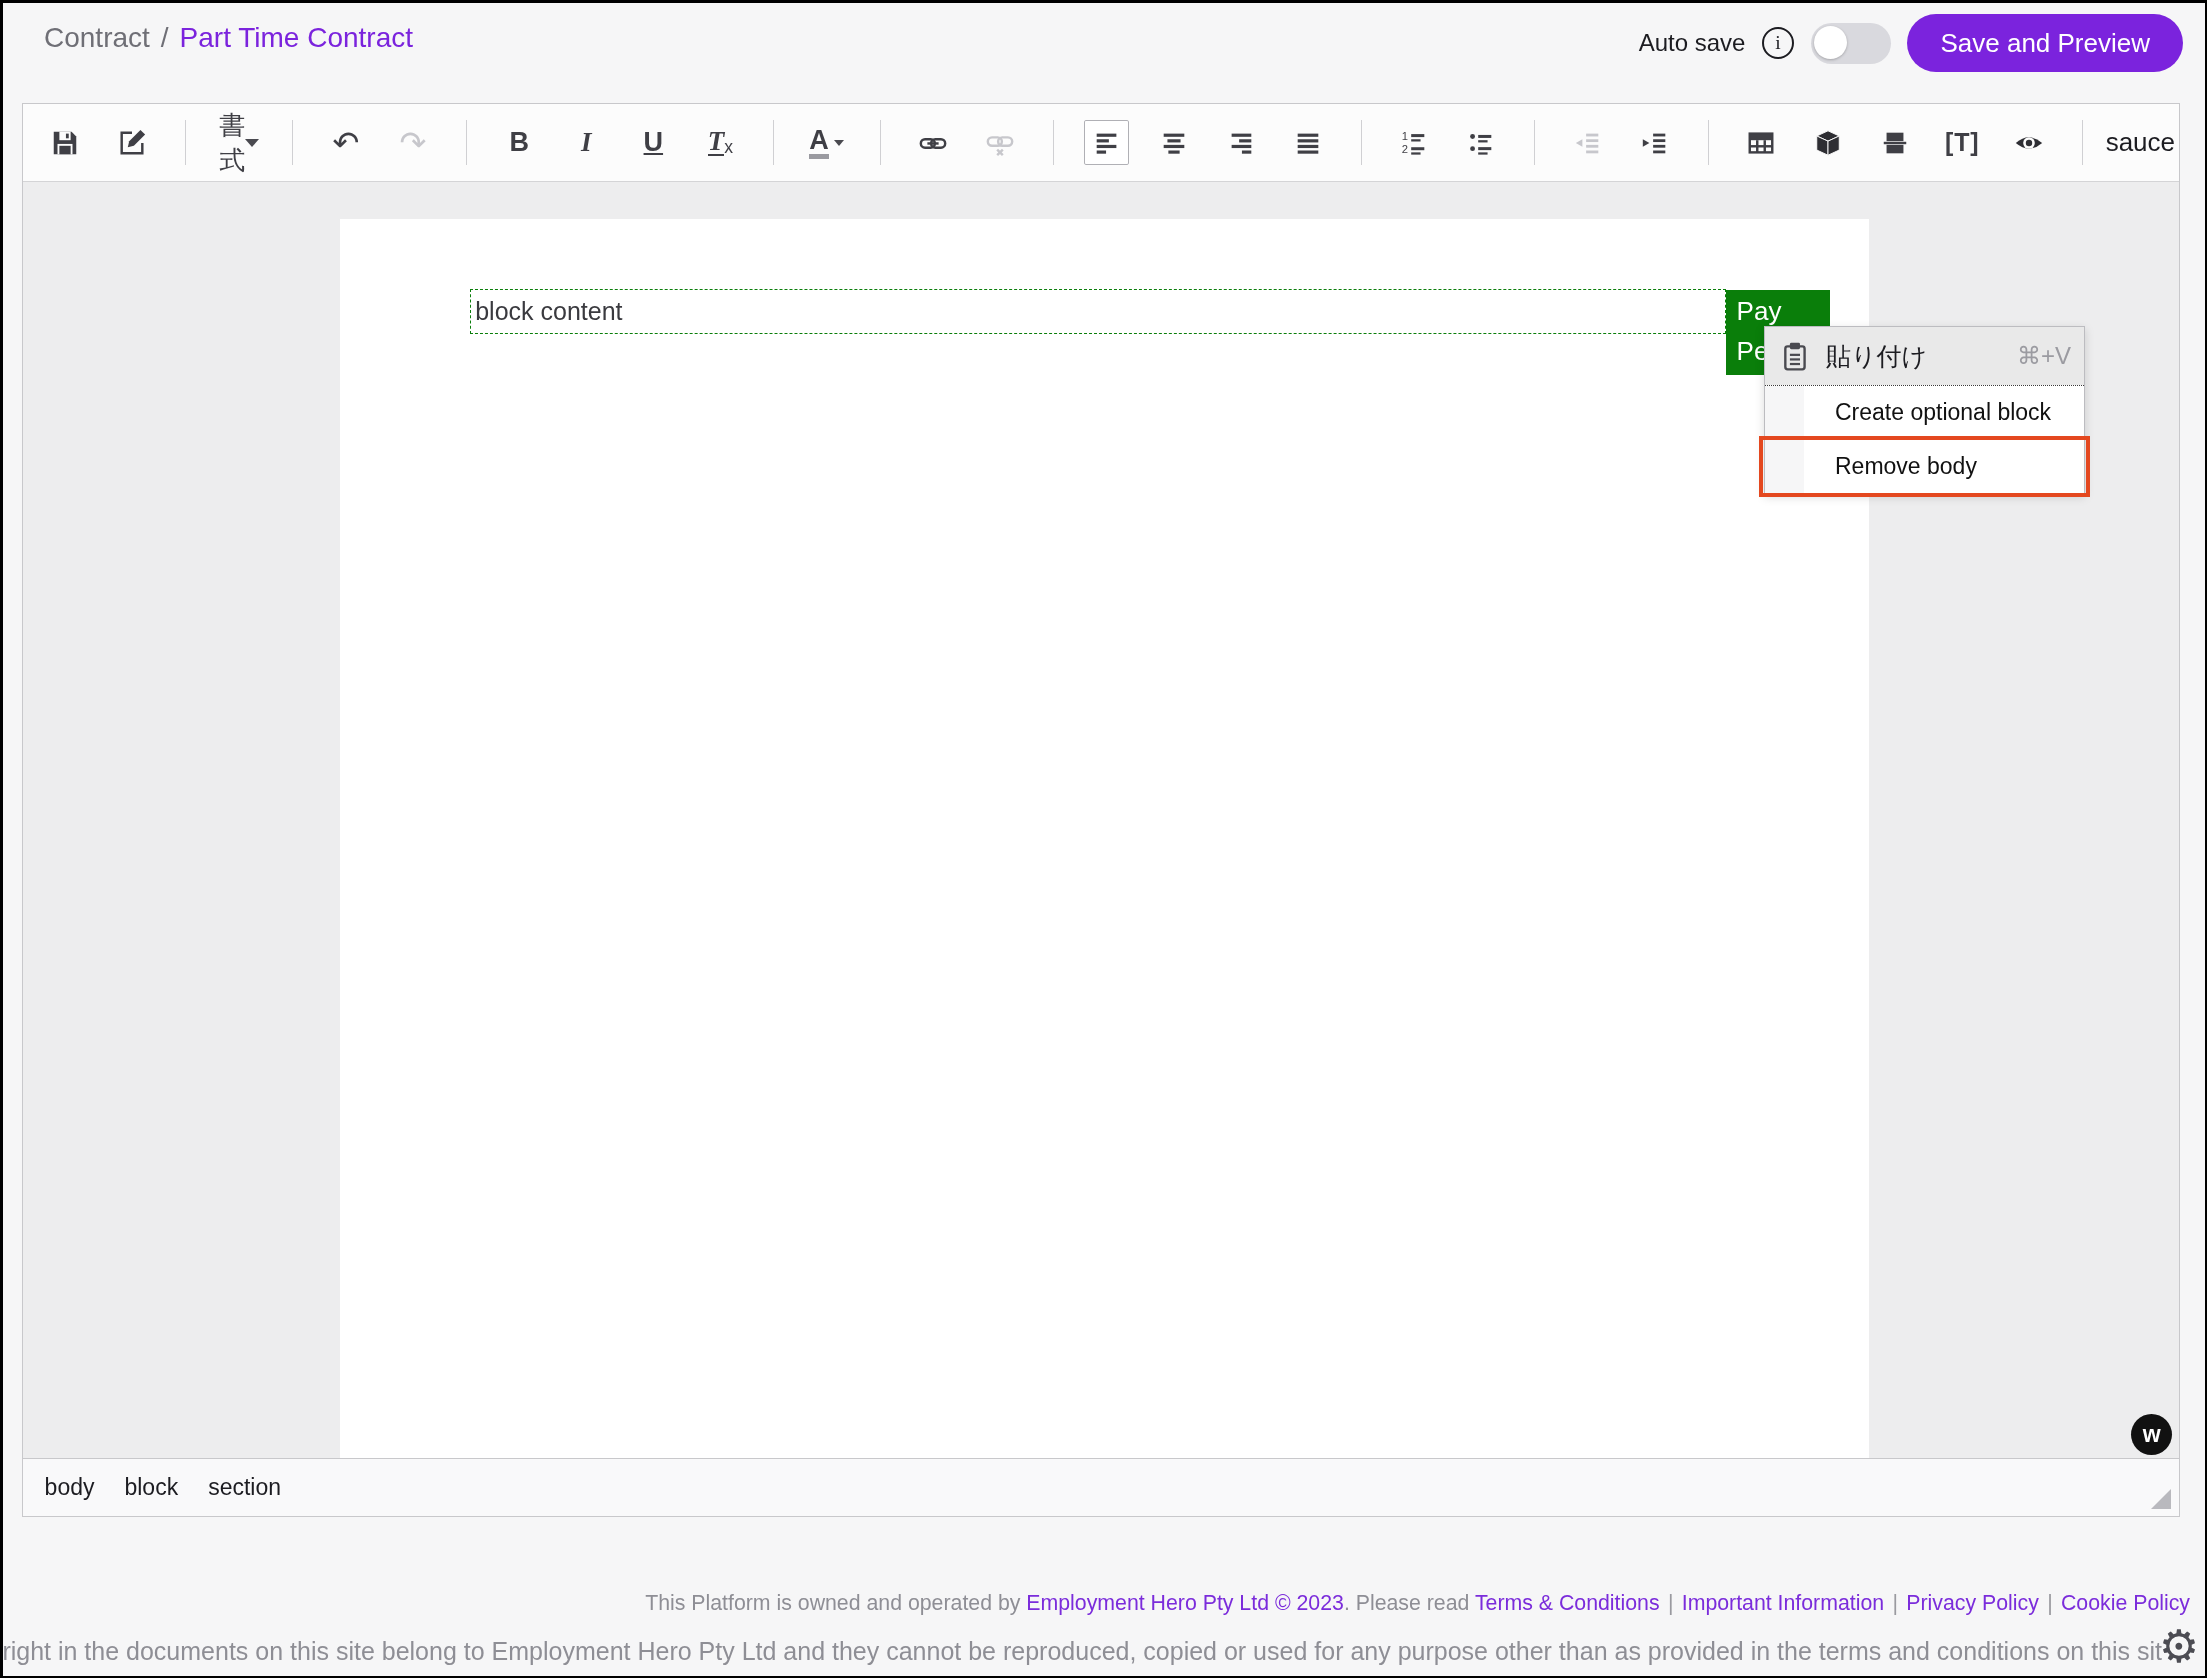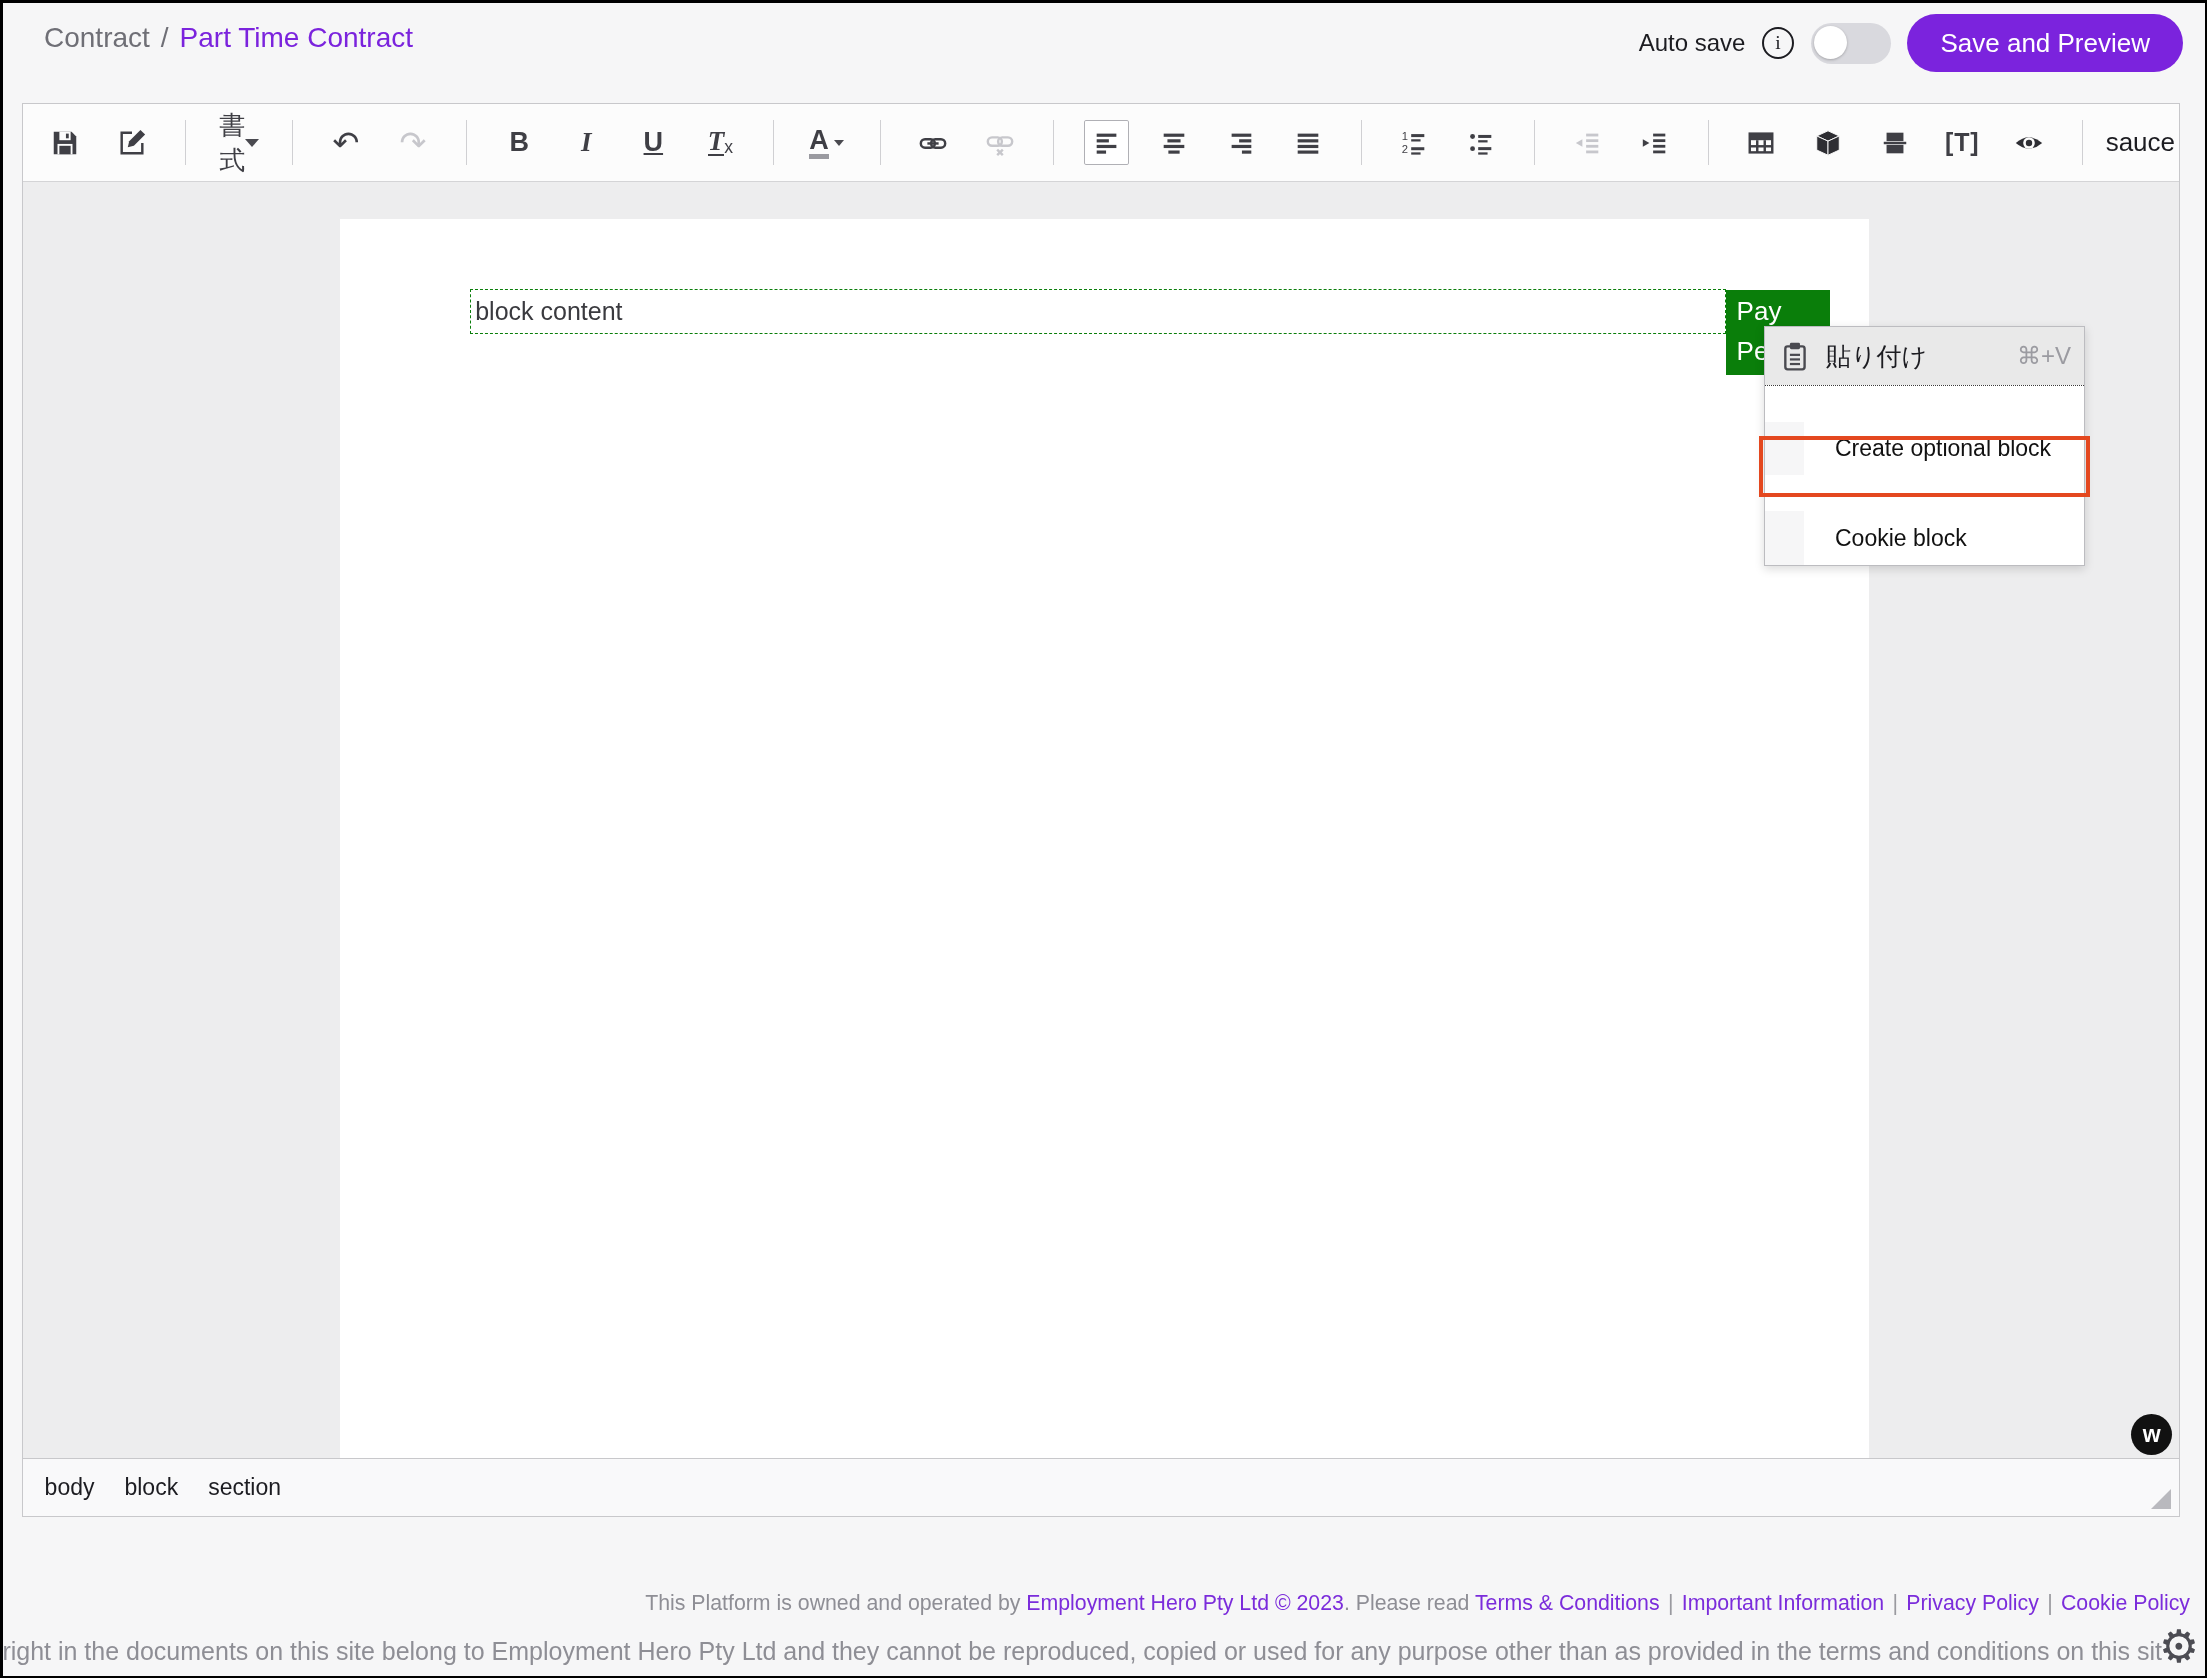--- a/index.html
+++ b/index.html
@@ -103,21 +103,20 @@
   }
   .cm-row-paste {
     height: 58px; background: #e9e9e9; display: flex; align-items: center; padding: 0 13px 0 13px;
   }
   .cm-row-paste .cm-label { font-size: 25px; margin-left: 15px; color: #1c1c21; }
   .cm-shortcut { margin-left: auto; font-size: 24px; color: #9b9ba1; }
   .cm-divider { border-top: 1.9px dotted #3a3a3a; height: 0; }
   .cm-row {
     height: 53px; display: flex; align-items: center; padding-left: 70px; font-size: 23px; color: #111;
     background: linear-gradient(90deg, #f6f6f7 0, #f6f6f7 39px, #ffffff 39px);
-    margin-top: 36px;
   }
   .cm-row.last { height: 54px; }
   .red-highlight {
     position: absolute; left: -5.6px; right: -5.6px; top: 109px; height: 61px;
     border: 4.6px solid #e4481f; pointer-events: none;
   }
 
   
   .footer-line1 { position: absolute; top: 1588px; right: 15px; font-size: 21.3px; color: #8e8e95; white-space: nowrap; }
   .footer-line2 { position: absolute; top: 1634px; right: 43px; font-size: 25px; color: #8e8e95; white-space: nowrap; }
@@ -355,21 +354,21 @@
       <rect x="13" y="3" width="11" height="7" rx="1.5" fill="#4a4a50"></rect>
       <rect x="13" y="15" width="11" height="2.4" fill="#4a4a50"></rect>
         <rect x="13" y="20" width="11" height="2.4" fill="#4a4a50"></rect>
         <rect x="13" y="25" width="11" height="2.4" fill="#4a4a50"></rect>
     </svg>
     <span class="cm-label">貼り付け</span>
     <span class="cm-shortcut">⌘+V</span>
   </div>
   <div class="cm-divider"></div>
   <div class="cm-row">Create optional block</div>
-  <div class="cm-row last">Cookie block</div>
+  <div class="cm-row last">Remove body</div>
   <div class="red-highlight"></div>
 </div>
 
 <div class="footer-line1"><span>This Platform is owned and operated by </span><span class="f-link">Employment Hero Pty Ltd © 2023</span><span>. Please read </span><span class="f-link">Terms &amp; Conditions</span><span class="f-sep">|</span><span class="f-link">Important Information</span><span class="f-sep">|</span><span class="f-link">Privacy Policy</span><span class="f-sep">|</span><span class="f-link">Cookie Policy</span></div>
 
 <div class="footer-line2">Copyright in the documents on this site belong to Employment Hero Pty Ltd and they cannot be reproduced, copied or used for any purpose other than as provided in the terms and conditions on this sit</div>
 <span class="gear">⚙</span>
 
 
 </body></html>

